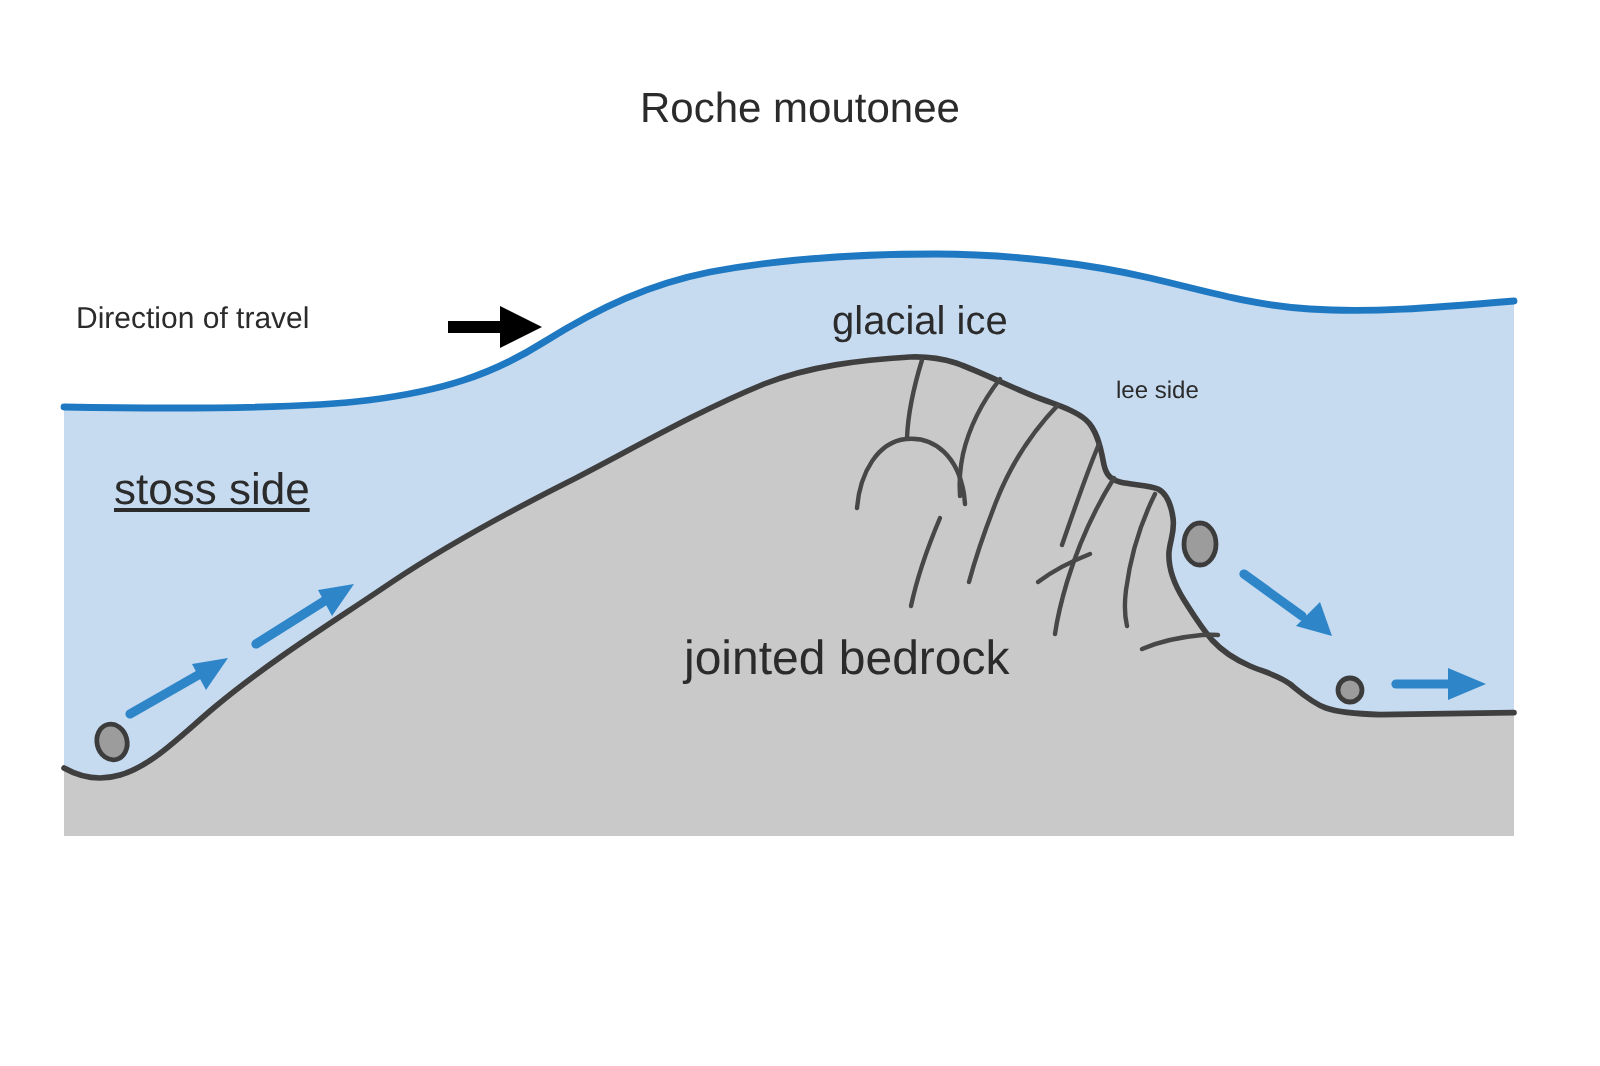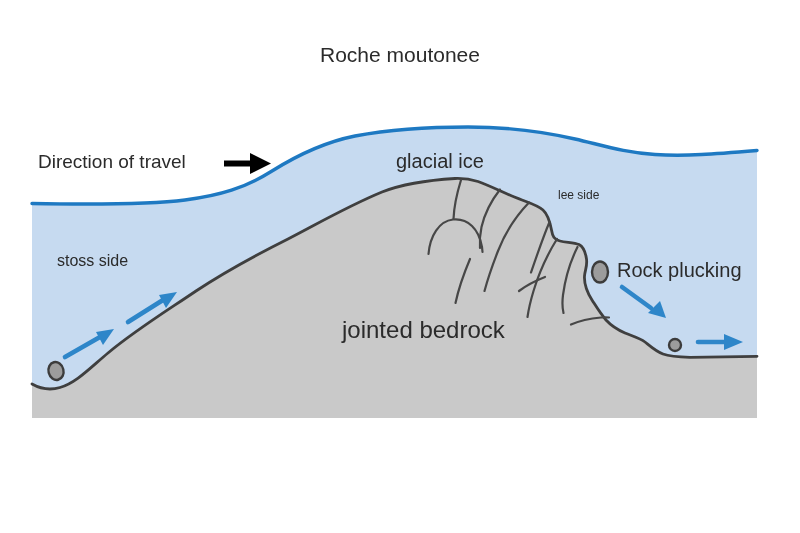--- a/index.html
+++ b/index.html
@@ -5,24 +5,24 @@
   html,body{margin:0;padding:0;background:#fff;}
   #stage{
     position:relative;width:800px;height:533px;overflow:hidden;
     background:var(--background,#fff);
     font-family:"Liberation Sans",sans-serif;
     color:var(--text,#2b2b2b);
   }
   #diagram-svg{position:absolute;left:0;top:0;}
   .label{position:absolute;white-space:nowrap;line-height:1.15;color:var(--text,#2b2b2b);}
   .lbl-title{left:0;right:0;top:43px;text-align:center;font-size:21px;}
-  .lbl-direction{left:38px;top:151px;font-size:19px;text-align:center;}
-  .lbl-glacial{left:396px;top:150px;font-size:20px;}
+  .lbl-direction{left:38px;top:151px;font-size:15px;text-align:center;}
+  .lbl-glacial{left:416px;top:150px;font-size:20px;}
   .lbl-lee{left:558px;top:189px;font-size:12px;}
-  .lbl-stoss{left:57px;top:252px;font-size:16px;}
+  .lbl-stoss{left:57px;top:232px;font-size:22px;text-decoration:underline;}
   .lbl-plucking{left:617px;top:259px;font-size:20px;}
   .lbl-jointed{left:342px;top:316px;font-size:24px;}
 
   .ice-fill{fill:var(--ice-fill,#c6daf0);}
   .bedrock-fill{fill:var(--bedrock-fill,#c9c9c9);}
   .ice-line{stroke:var(--ice-line,#1e79c2);stroke-width:3.4;fill:none;stroke-linecap:round;}
   .bedrock-line{stroke:var(--bedrock-outline,#3f3f3f);stroke-width:2.8;fill:none;stroke-linecap:round;stroke-linejoin:round;}
   .joint{stroke:var(--joint-line,#474747);stroke-width:2.2;fill:none;stroke-linecap:round;}
   .rock{fill:var(--rock-fill,#9c9c9c);stroke:var(--rock-outline,#3c3c3c);stroke-width:2.4;}
   .flow{stroke:var(--flow-arrow,#2e86c9);stroke-width:4.6;stroke-linecap:round;}
@@ -141,15 +141,14 @@
       <line class="dir-shaft" x1="224" y1="163.5" x2="252" y2="163.5"></line>
       <polygon class="dir-head" points="271,163.5 250,153 250,174"></polygon>
     </g>
   </svg>
 
   <div class="label lbl-title">Roche moutonee</div>
   <div class="label lbl-direction">Direction of travel</div>
   <div class="label lbl-glacial">glacial ice</div>
   <div class="label lbl-lee">lee side</div>
   <div class="label lbl-stoss">stoss side</div>
-  <div class="label lbl-plucking">Rock plucking</div>
   <div class="label lbl-jointed">jointed bedrock</div>
 </div>
 
 </body></html>

